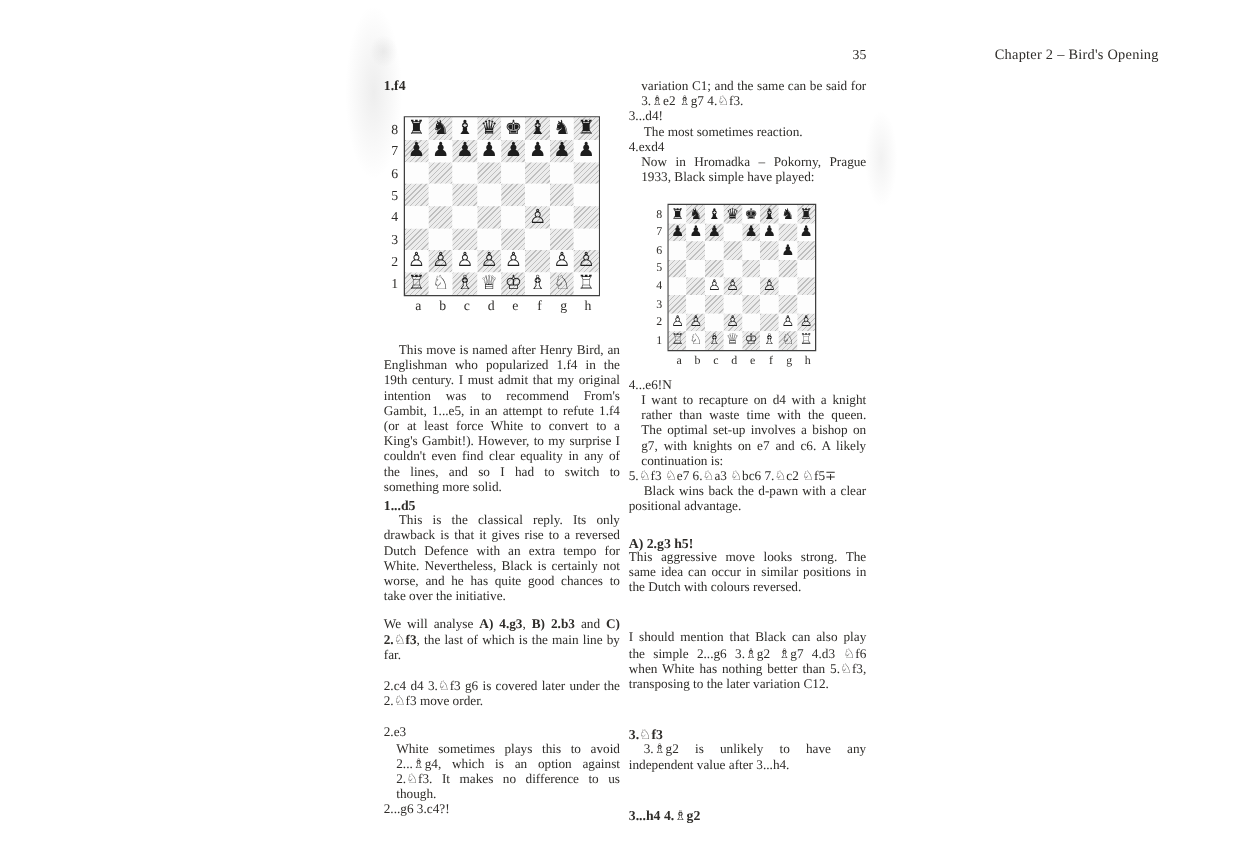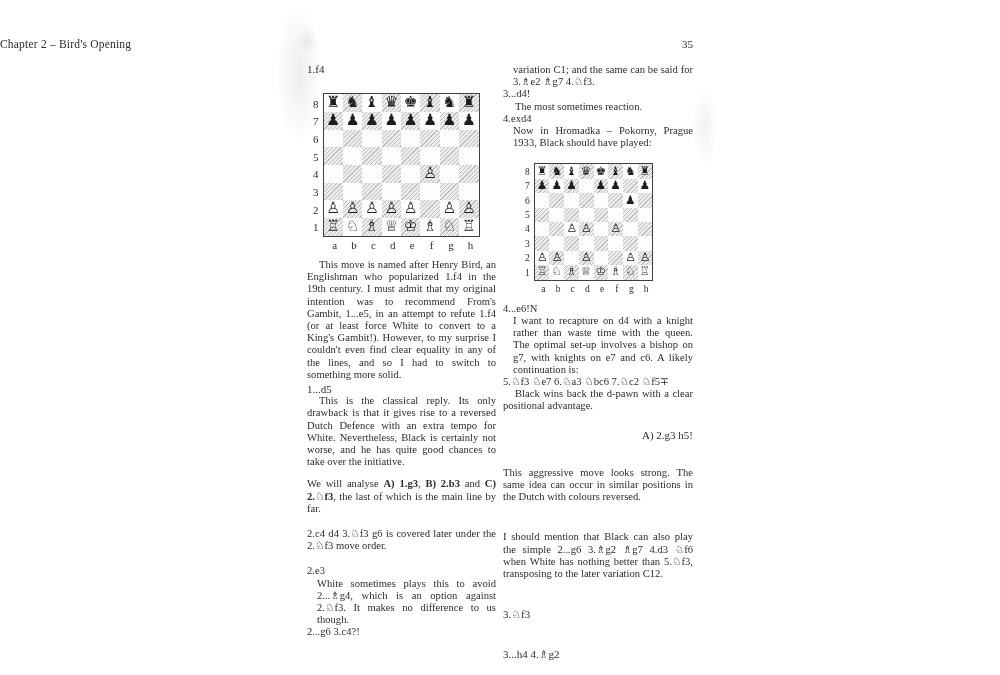--- a/index.html
+++ b/index.html
@@ -9,38 +9,38 @@
     color:#2e2c29;
   }
   .scan-blob{position:absolute;pointer-events:none;}
   .blob1{left:276px;top:4px;width:46px;height:140px;
     background:radial-gradient(ellipse at center,rgba(110,110,110,0.12),rgba(110,110,110,0) 70%);}
   .blob2{left:692px;top:88px;width:26px;height:78px;
     background:radial-gradient(ellipse at center,rgba(110,110,110,0.09),rgba(110,110,110,0) 70%);}
   .blob3{left:296px;top:28px;width:22px;height:26px;
     background:radial-gradient(ellipse at center,rgba(110,110,110,0.10),rgba(110,110,110,0) 70%);}
 
-  .running-head{position:absolute;top:38px;left:0;width:927px;text-align:left;
+  .running-head{position:absolute;top:38px;left:0;width:927px;text-align:right;
     font-size:11.5px;letter-spacing:.2px;}
   .page-num{position:absolute;top:38px;left:603px;width:90px;text-align:right;font-size:11px;}
 
   .col{position:absolute;font-size:10.6px;line-height:12.2px;text-align:justify;}
   .col-left{left:307px;top:63px;width:189px;}
   .col-right{left:503px;top:64px;width:190px;}
 
   p{margin:0;}
   .bold{font-weight:bold;}
-  .mvhead{font-weight:normal;font-size:11px;}
+  .mvhead{font-weight:bold;font-size:11px;}
   .indent{text-indent:12px;}
   .blockind{padding-left:10px;}
   .gap10{margin-top:10px;}
   .gap12{margin-top:28px;}
   .gap13{margin-top:13px;}
-  .mt2{margin-top:2px;}
-  .center-head{text-align:right;font-weight:normal;font-size:11px;margin-top:16px;margin-bottom:26px;}
+  .mt2{margin-top:18px;}
+  .center-head{text-align:left;font-weight:bold;font-size:11px;margin-top:16px;margin-bottom:0;}
 
   
   .diagram{display:inline-block;}
   .diag1{margin:18px 0 6px 6px;}
   .diag2{margin:14px 0 8px 22px;}
   .diag-flex{display:flex;align-items:stretch;}
   .rank-labels{display:flex;flex-direction:column;justify-content:flex-start;padding-top:2px;}
   .rlab{display:flex;align-items:center;justify-content:flex-end;padding-right:4px;
     font-size:var(--lf);height:var(--ch);line-height:1;}
   .board-frame{border:1.5px solid #3f3f3f;background:#fff;align-self:flex-start;}
@@ -155,35 +155,35 @@
           <div class="flab">f</div>
           <div class="flab">g</div>
           <div class="flab">h</div>
         </div></div>
 
     <p class="body indent mt2">This move is named after Henry Bird, an Englishman who popularized 1.f4 in the 19th century. I must admit that my original intention was to recommend From's Gambit, 1...e5, in an attempt to refute 1.f4 (or at least force White to convert to a King's Gambit!). However, to my surprise I couldn't even find clear equality in any of the lines, and so I had to switch to something more solid.</p>
 
     <p class="mvhead mt2" style="margin-top:2px;">1...d5</p>
     <p class="body indent">This is the classical reply. Its only drawback is that it gives rise to a reversed Dutch Defence with an extra tempo for White. Nevertheless, Black is certainly not worse, and he has quite good chances to take over the initiative.</p>
 
-    <p class="body gap10"><span>We will analyse </span><span class="bold">A) 1.g3</span><span>, </span><span class="bold">B) 2.b3</span><span> and </span><span class="bold">C) 2.♘f3</span><span>, the last of which is the main line by far.</span></p>
+    <p class="body gap10"><span>We will analyse </span><span class="bold">A) 4.g3</span><span>, </span><span class="bold">B) 2.b3</span><span> and </span><span class="bold">C) 2.♘f3</span><span>, the last of which is the main line by far.</span></p>
 
     <p class="body gap13">2.c4 d4 3.♘f3 g6 is covered later under the 2.♘f3 move order.</p>
 
     <p class="body gap13">2.e3</p>
     <p class="body blockind">White sometimes plays this to avoid 2...♗g4, which is an option against 2.♘f3. It makes no difference to us though.</p>
     <p class="body">2...g6 3.c4?!</p>
   </div>
 
   <div class="col col-right">
     <p class="body blockind">variation C1; and the same can be said for 3.♗e2 ♗g7 4.♘f3.</p>
     <p class="body">3...d4!</p>
     <p class="body indent">The most sometimes reaction.</p>
     <p class="body">4.exd4</p>
-    <p class="body blockind">Now in Hromadka – Pokorny, Prague 1933, Black should have played:</p>
+    <p class="body blockind">Now in Hromadka – Pokorny, Prague 1933, Black simple have played:</p>
 
     <div class="diagram diag2"><div class="diag-flex">
           <div class="rank-labels">
             <div class="rlab">8</div>
             <div class="rlab">7</div>
             <div class="rlab">6</div>
             <div class="rlab">5</div>
             <div class="rlab">4</div>
             <div class="rlab">3</div>
             <div class="rlab">2</div>
@@ -272,16 +272,17 @@
     <p class="body blockind">I want to recapture on d4 with a knight rather than waste time with the queen. The optimal set-up involves a bishop on g7, with knights on e7 and c6. A likely continuation is:</p>
     <p class="body">5.♘f3 ♘e7 6.♘a3 ♘bc6 7.♘c2 ♘f5∓</p>
     <p class="body indent">Black wins back the d-pawn with a clear positional advantage.</p>
 
     <p class="center-head">A) 2.g3 h5!</p>
 
     <p class="body">This aggressive move looks strong. The same idea can occur in similar positions in the Dutch with colours reversed.</p>
     <p class="body gap12">I should mention that Black can also play the simple 2...g6 3.♗g2 ♗g7 4.d3 ♘f6 when White has nothing better than 5.♘f3, transposing to the later variation C12.</p>
 
     <p class="mvhead gap12">3.♘f3</p>
+    <p class="body indent">3.♗g2 is unlikely to have any independent value after 3...h4.</p>
 
     <p class="mvhead gap12">3...h4 4.♗g2</p>
   </div>
 </div>
 
 </body></html>

